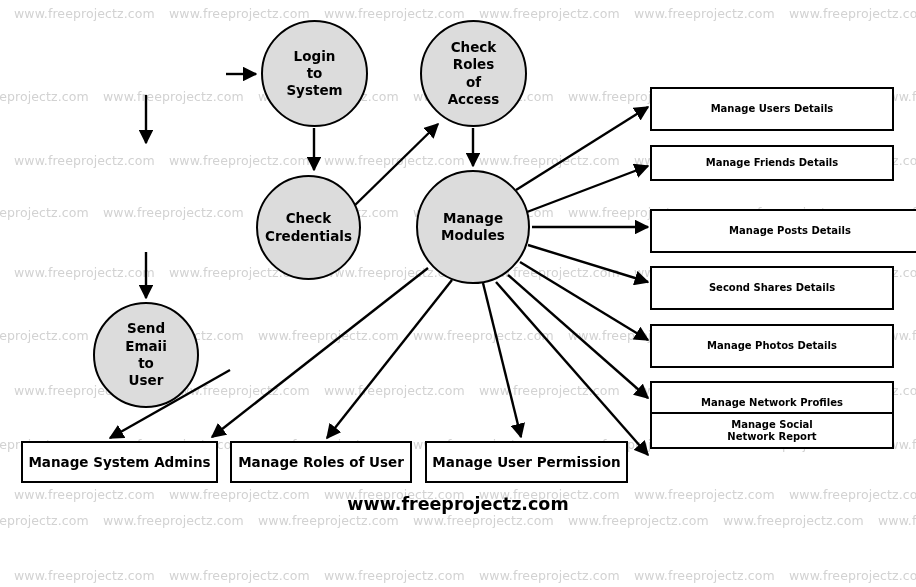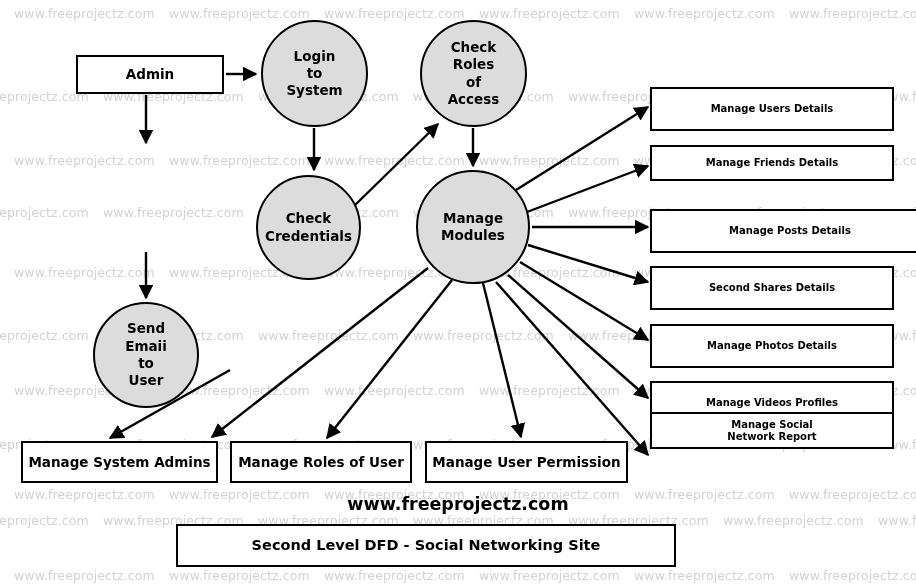--- a/index.html
+++ b/index.html
@@ -204,23 +204,20 @@
       <line x1="520" y1="262" x2="648" y2="340"></line>
       <line x1="508" y1="275" x2="648" y2="398"></line>
       <line x1="496" y1="282" x2="648" y2="455"></line>
 
       <line x1="428" y1="268" x2="212" y2="437"></line>
       <line x1="452" y1="280" x2="327" y2="438"></line>
       <line x1="483" y1="283" x2="521" y2="437"></line>
     </g>
   </svg>
 
-  <div class="node entity" style="left:76px; top:55px; width:148px; height:39px;">
-    <span>Admin</span>
-  </div>
 
   <div class="node process" style="left:261px; top:20px; width:107px; height:107px;">
     <span class="ml">Login<br>to<br>System</span>
   </div>
 
   <div class="node process" style="left:420px; top:20px; width:107px; height:107px;">
     <span class="ml">Check<br>Roles<br>of<br>Access</span>
   </div>
 
 
@@ -246,38 +243,35 @@
       <div class="node store" style="left: 650px; top: 209px; width: 280px; height: 44px;">
         <span>Manage Posts Details</span>
       </div>
       <div class="node store" style="left: 650px; top: 266px; width: 244px; height: 44px;">
         <span>Second Shares Details</span>
       </div>
       <div class="node store" style="left: 650px; top: 324px; width: 244px; height: 44px;">
         <span>Manage Photos Details</span>
       </div>
       <div class="node store" style="left: 650px; top: 381px; width: 244px; height: 44px;">
-        <span>Manage Videos Profiles</span>
+        <span>Manage Network Profiles</span>
       </div>
       <div class="node store" style="left: 650px; top: 412px; width: 244px; height: 37px; justify-content: center;">
         <span>Manage Social<br>Network Report</span>
       </div>
     </div>
 
   <div id="bottom-stores">
       <div class="node bottom-store" style="left: 21px; top: 441px; width: 197px; height: 42px;">
         <span>Manage System Admins</span>
       </div>
       <div class="node bottom-store" style="left: 230px; top: 441px; width: 182px; height: 42px;">
         <span>Manage Roles of User</span>
       </div>
       <div class="node bottom-store" style="left: 425px; top: 441px; width: 203px; height: 42px;">
         <span>Manage User Permission</span>
       </div>
     </div>
 
   <div class="brand" style="left:0px; top:494px; width:916px;">www.freeprojectz.com</div>
 
-  <div class="node title-box" style="left:176px; top:524px; width:500px; height:43px;">
-    <span>Second Level DFD - Social Networking Site</span>
-  </div>
 
 </div>
 
 </body></html>

